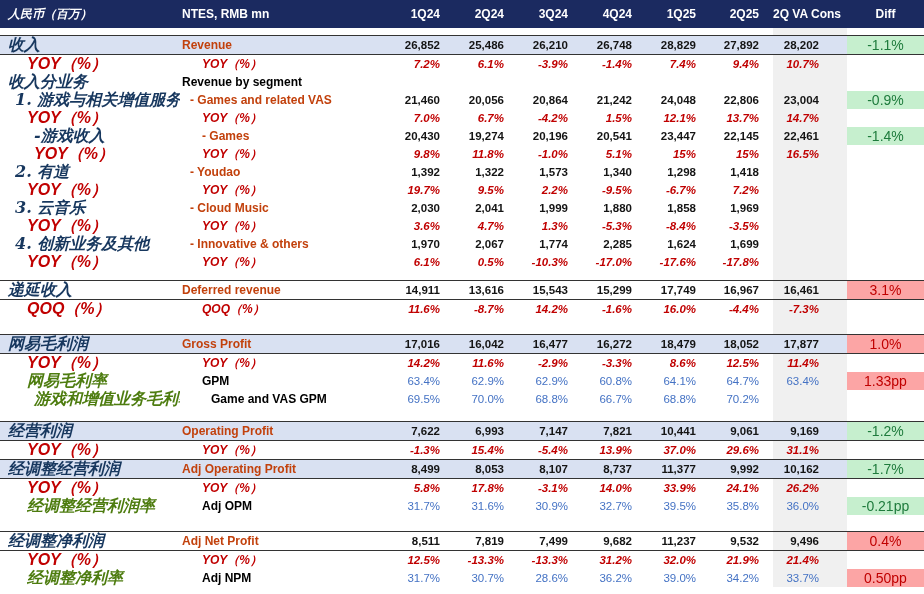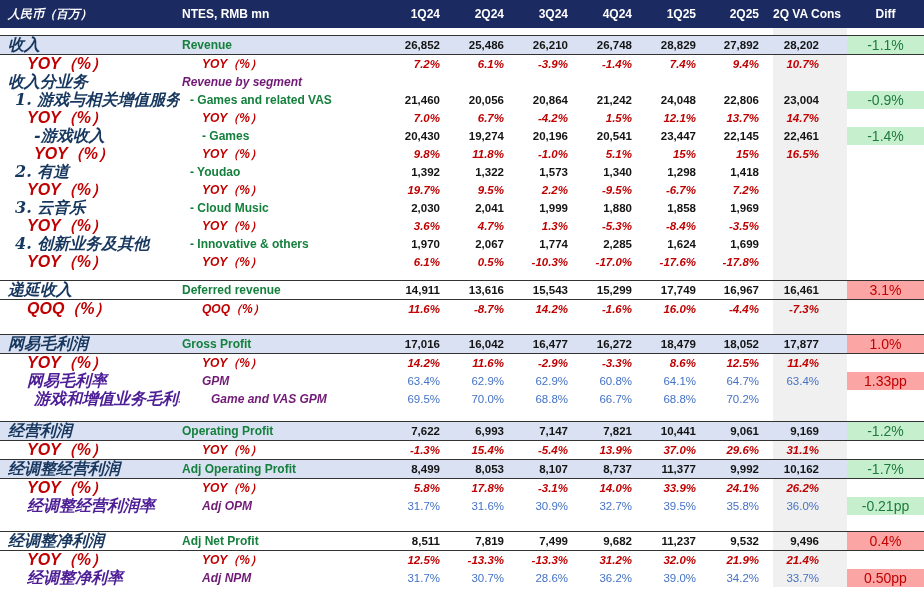--- a/index.html
+++ b/index.html
@@ -11,23 +11,23 @@
   
   .hdr th{background:#1B2A60;color:#fff;font-size:12px;font-weight:700;height:28px;line-height:28px;}
   th.zh-h{text-align:left;padding-left:8px;font-family:"DejaVu Serif",serif;font-style:italic;}
   th.en-h{text-align:left;padding-left:2px;}
   th.q-h{text-align:right;padding-right:14px;}
   th.cons-h{padding-right:22px;}
   th.diff-h{text-align:center;}
 
   
   .zh{font-family:"DejaVu Serif",serif;font-style:italic;font-weight:700;color:#17375E;font-size:16px;text-align:left;}
-  .zh-blue{color:#4c1d95;margin-top:36px;}
-  .en{font-weight:700;color:#15803d;font-size:12px;text-align:left;}
-  .blue-lb{color:#701a75;font-style:italic;}
+  .zh-blue{color:#4d7c0f;margin-top:36px;}
+  .en{font-weight:700;color:#c2410c;font-size:12px;text-align:left;}
+  .blue-lb{color:#000000;}
   .yoy-lb{color:#C00000;font-weight:700;font-style:italic;font-family:"Liberation Sans",sans-serif;}
 
   
   .zi0{padding-left:8px;}.zi1{padding-left:15px;}.zi2{padding-left:27px;}.zi3{padding-left:34px;}
   .ei0{padding-left:2px;}.ei1{padding-left:10px;}.ei2{padding-left:22px;}.ei3{padding-left:31px;}
 
   
   .num{text-align:right;padding-right:14px;}
   .val{font-weight:700;color:#141414;}
   .yoy{color:#C00000;font-style:italic;font-weight:700;}

